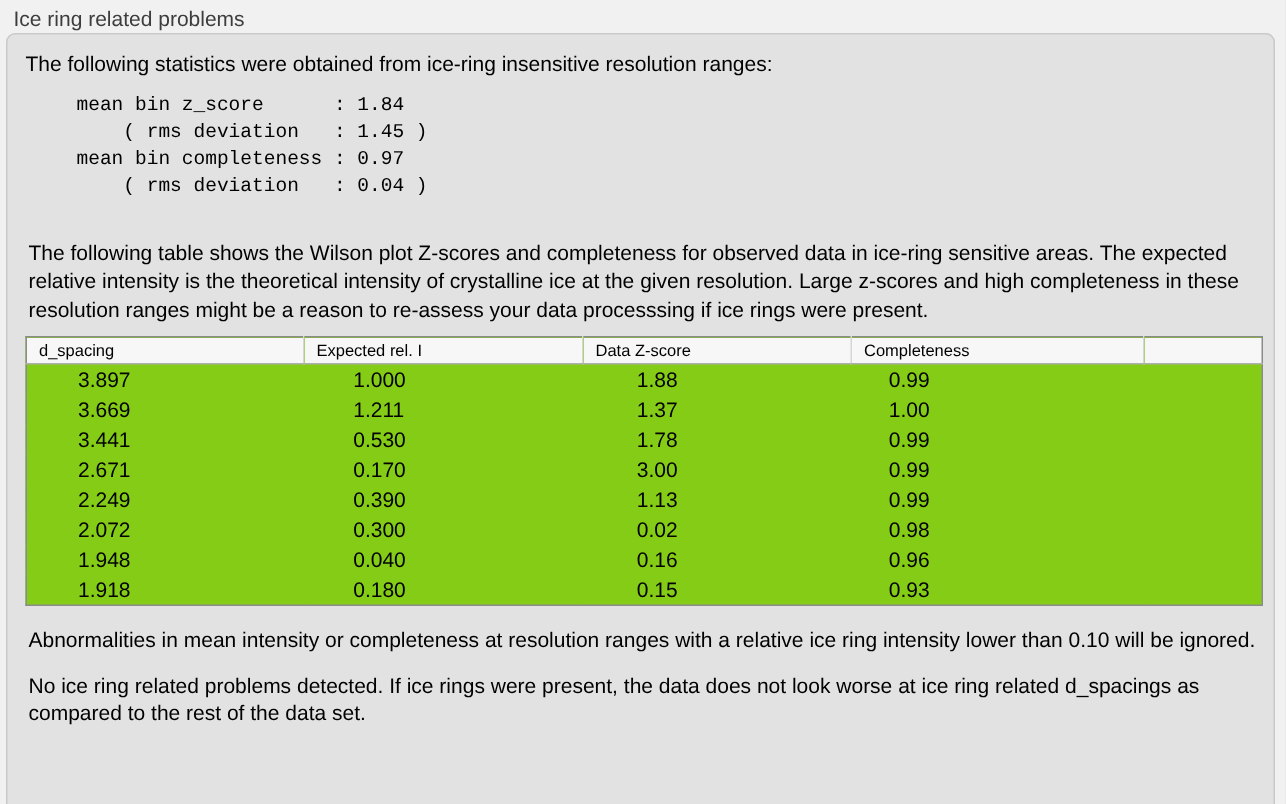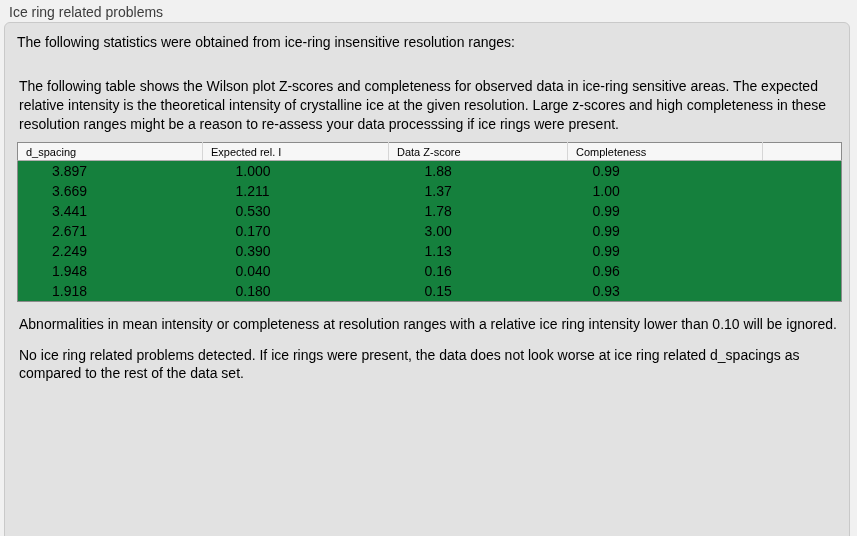--- a/index.html
+++ b/index.html
@@ -51,21 +51,21 @@
     line-height: 19px;
     max-width: 822px;
   }
   .tablewrap {
     margin-top: 8px;
   }
   table.listctrl {
     border-collapse: collapse;
     table-layout: fixed;
     width: 824px;
-    background: #15803d;
+    background: #84cc16;
     border: 1px solid #8b8b8b;
   }
   table.listctrl col.c1 { width: 185px; }
   table.listctrl col.c2 { width: 186px; }
   table.listctrl col.c3 { width: 179px; }
   table.listctrl col.c4 { width: 195px; }
   table.listctrl col.c5 { width: 79px; }
   table.listctrl th {
     background: #f7f7f7;
     font-weight: normal;
@@ -100,20 +100,24 @@
 </style>
 </head>
 <body>
 
 <div class="group-label">Ice ring related problems</div>
 
 <div class="panel">
 
   <p class="intro">The following statistics were obtained from ice-ring insensitive resolution ranges:</p>
 
+  <pre class="stats-block">mean bin z_score      : 1.84
+    ( rms deviation   : 1.45 )
+mean bin completeness : 0.97
+    ( rms deviation   : 0.04 )</pre>
 
   <p class="desc">The following table shows the Wilson plot Z-scores and completeness for observed data in ice-ring sensitive areas. The expected relative intensity is the theoretical intensity of crystalline ice at the given resolution. Large z-scores and high completeness in these resolution ranges might be a reason to re-assess your data processsing if ice rings were present.</p>
 
   <div class="tablewrap">
     <table class="listctrl">
       <colgroup>
         <col class="c1">
           <col class="c2">
           <col class="c3">
           <col class="c4">
@@ -158,20 +162,27 @@
             <td></td>
           </tr>
           <tr>
             <td>2.249</td>
             <td>0.390</td>
             <td>1.13</td>
             <td>0.99</td>
             <td></td>
           </tr>
           <tr>
+            <td>2.072</td>
+            <td>0.300</td>
+            <td>0.02</td>
+            <td>0.98</td>
+            <td></td>
+          </tr>
+          <tr>
             <td>1.948</td>
             <td>0.040</td>
             <td>0.16</td>
             <td>0.96</td>
             <td></td>
           </tr>
           <tr>
             <td>1.918</td>
             <td>0.180</td>
             <td>0.15</td>

